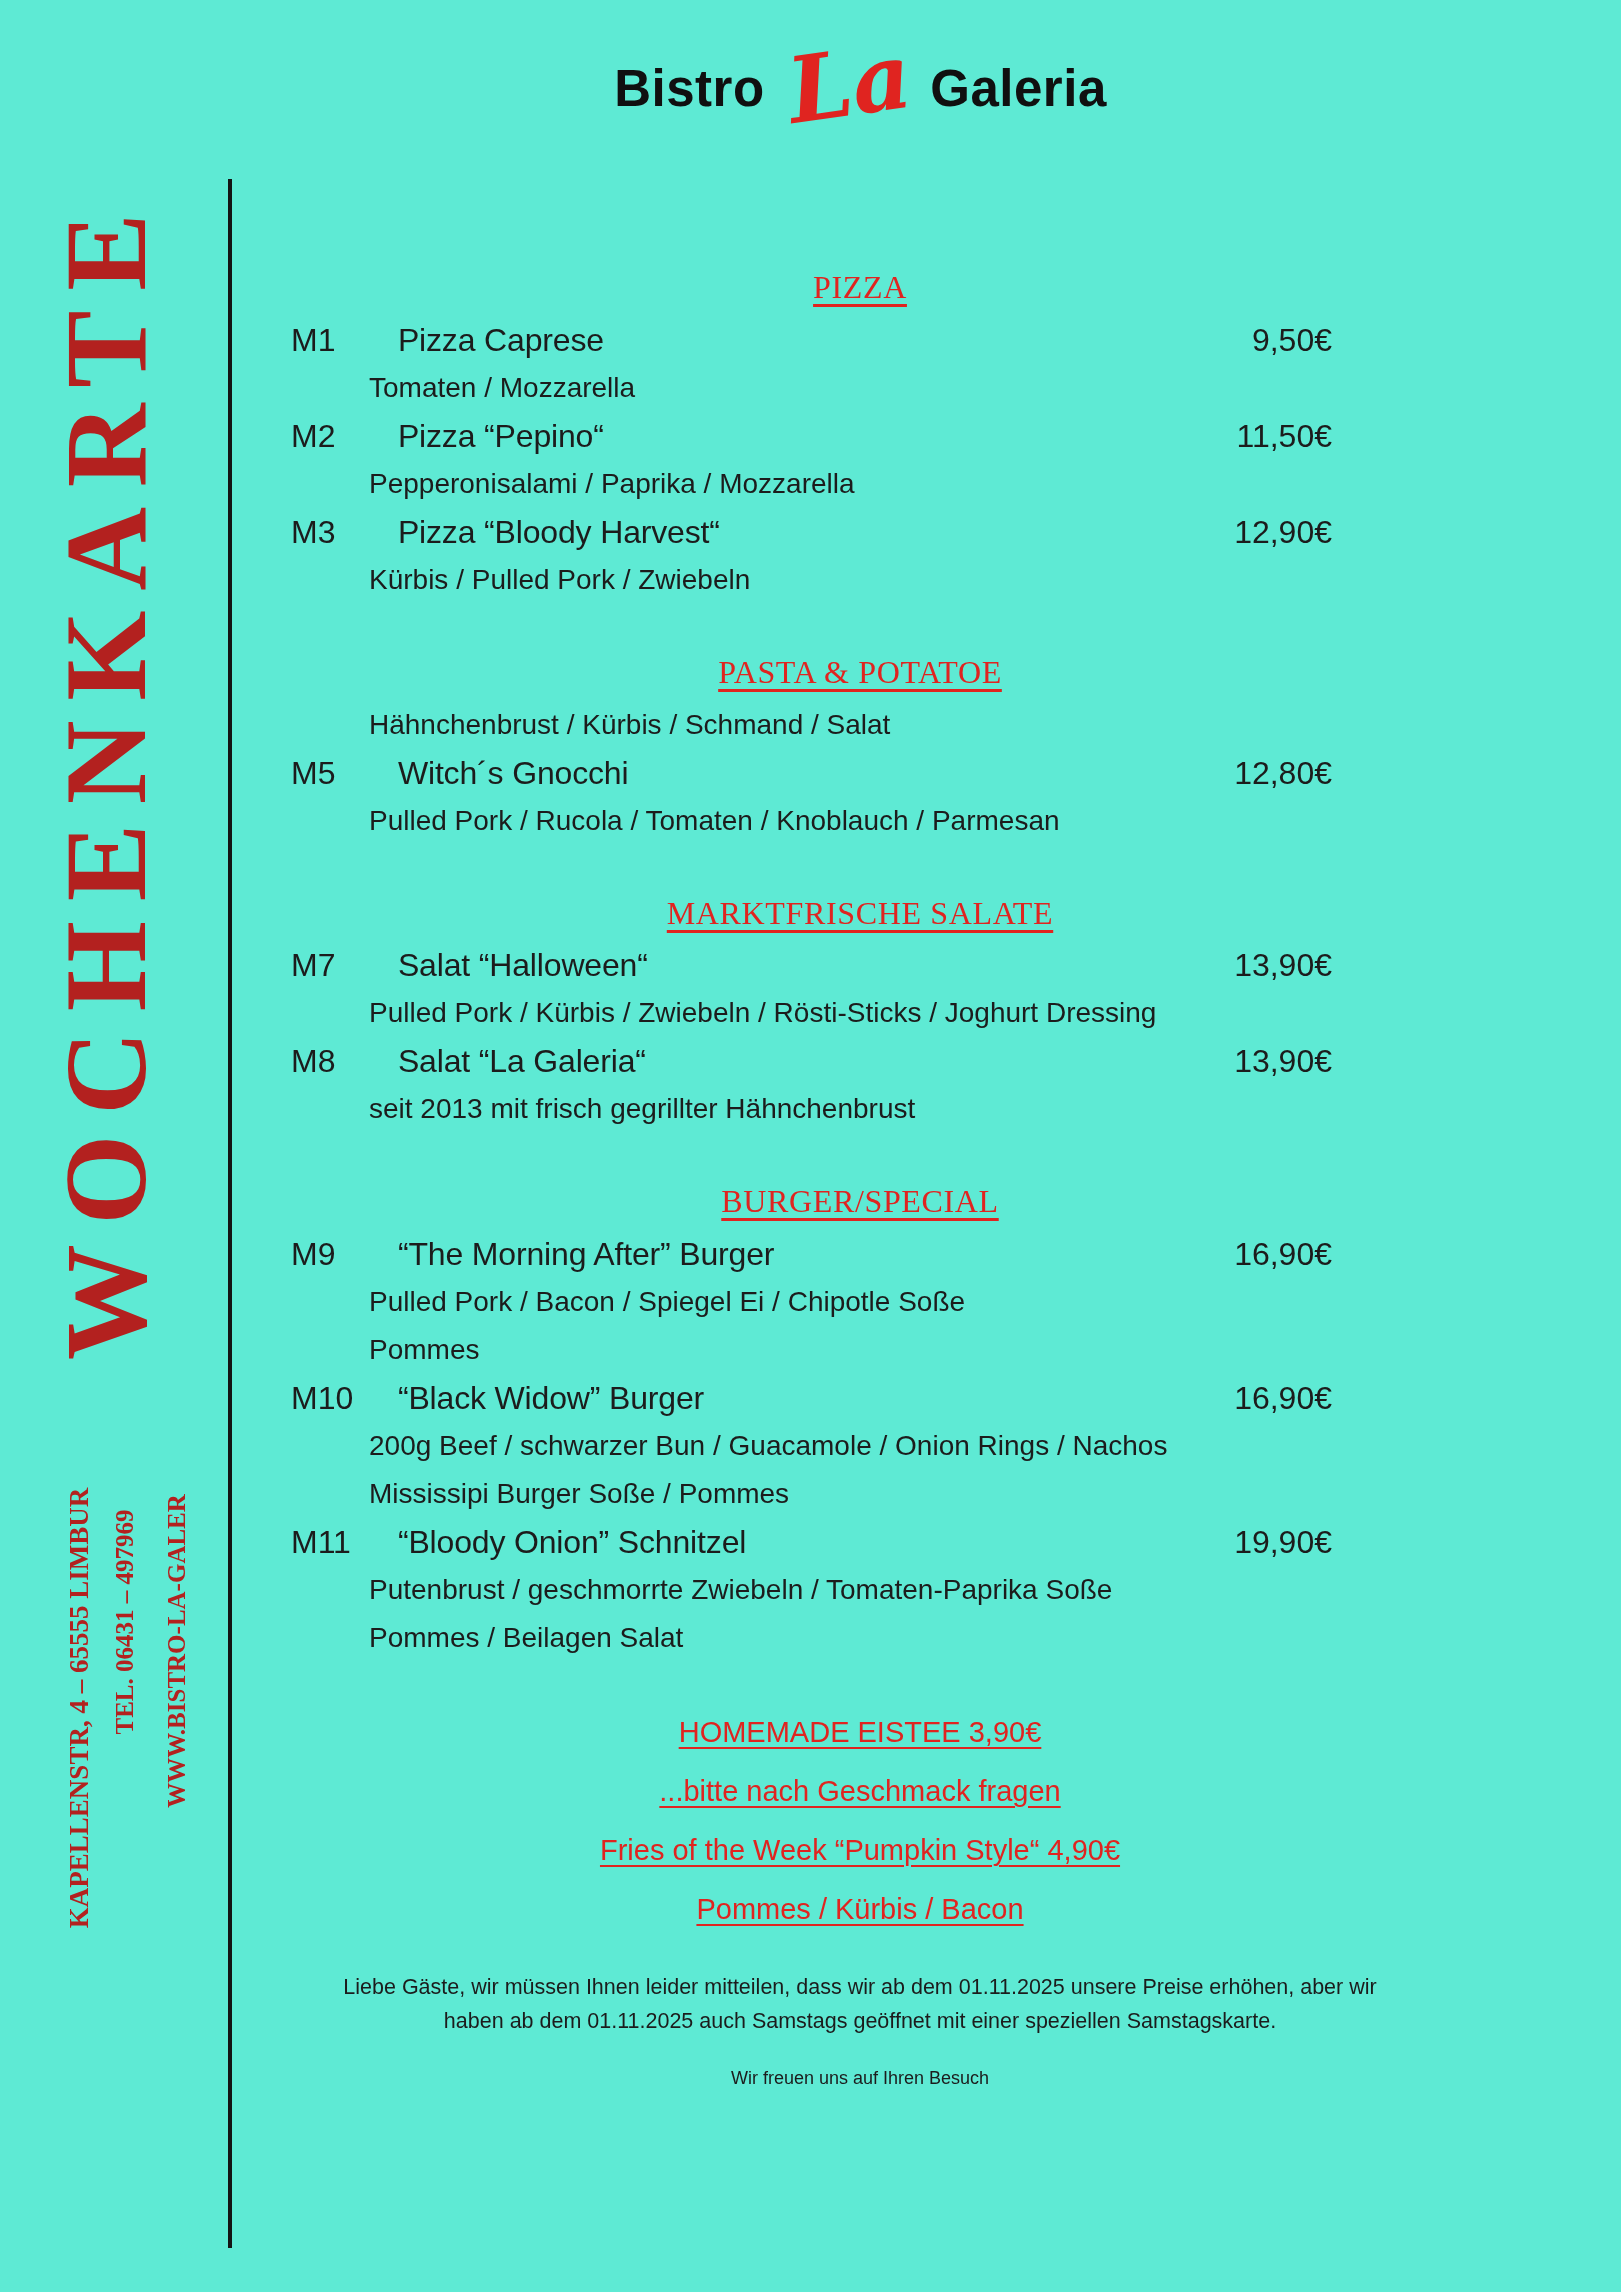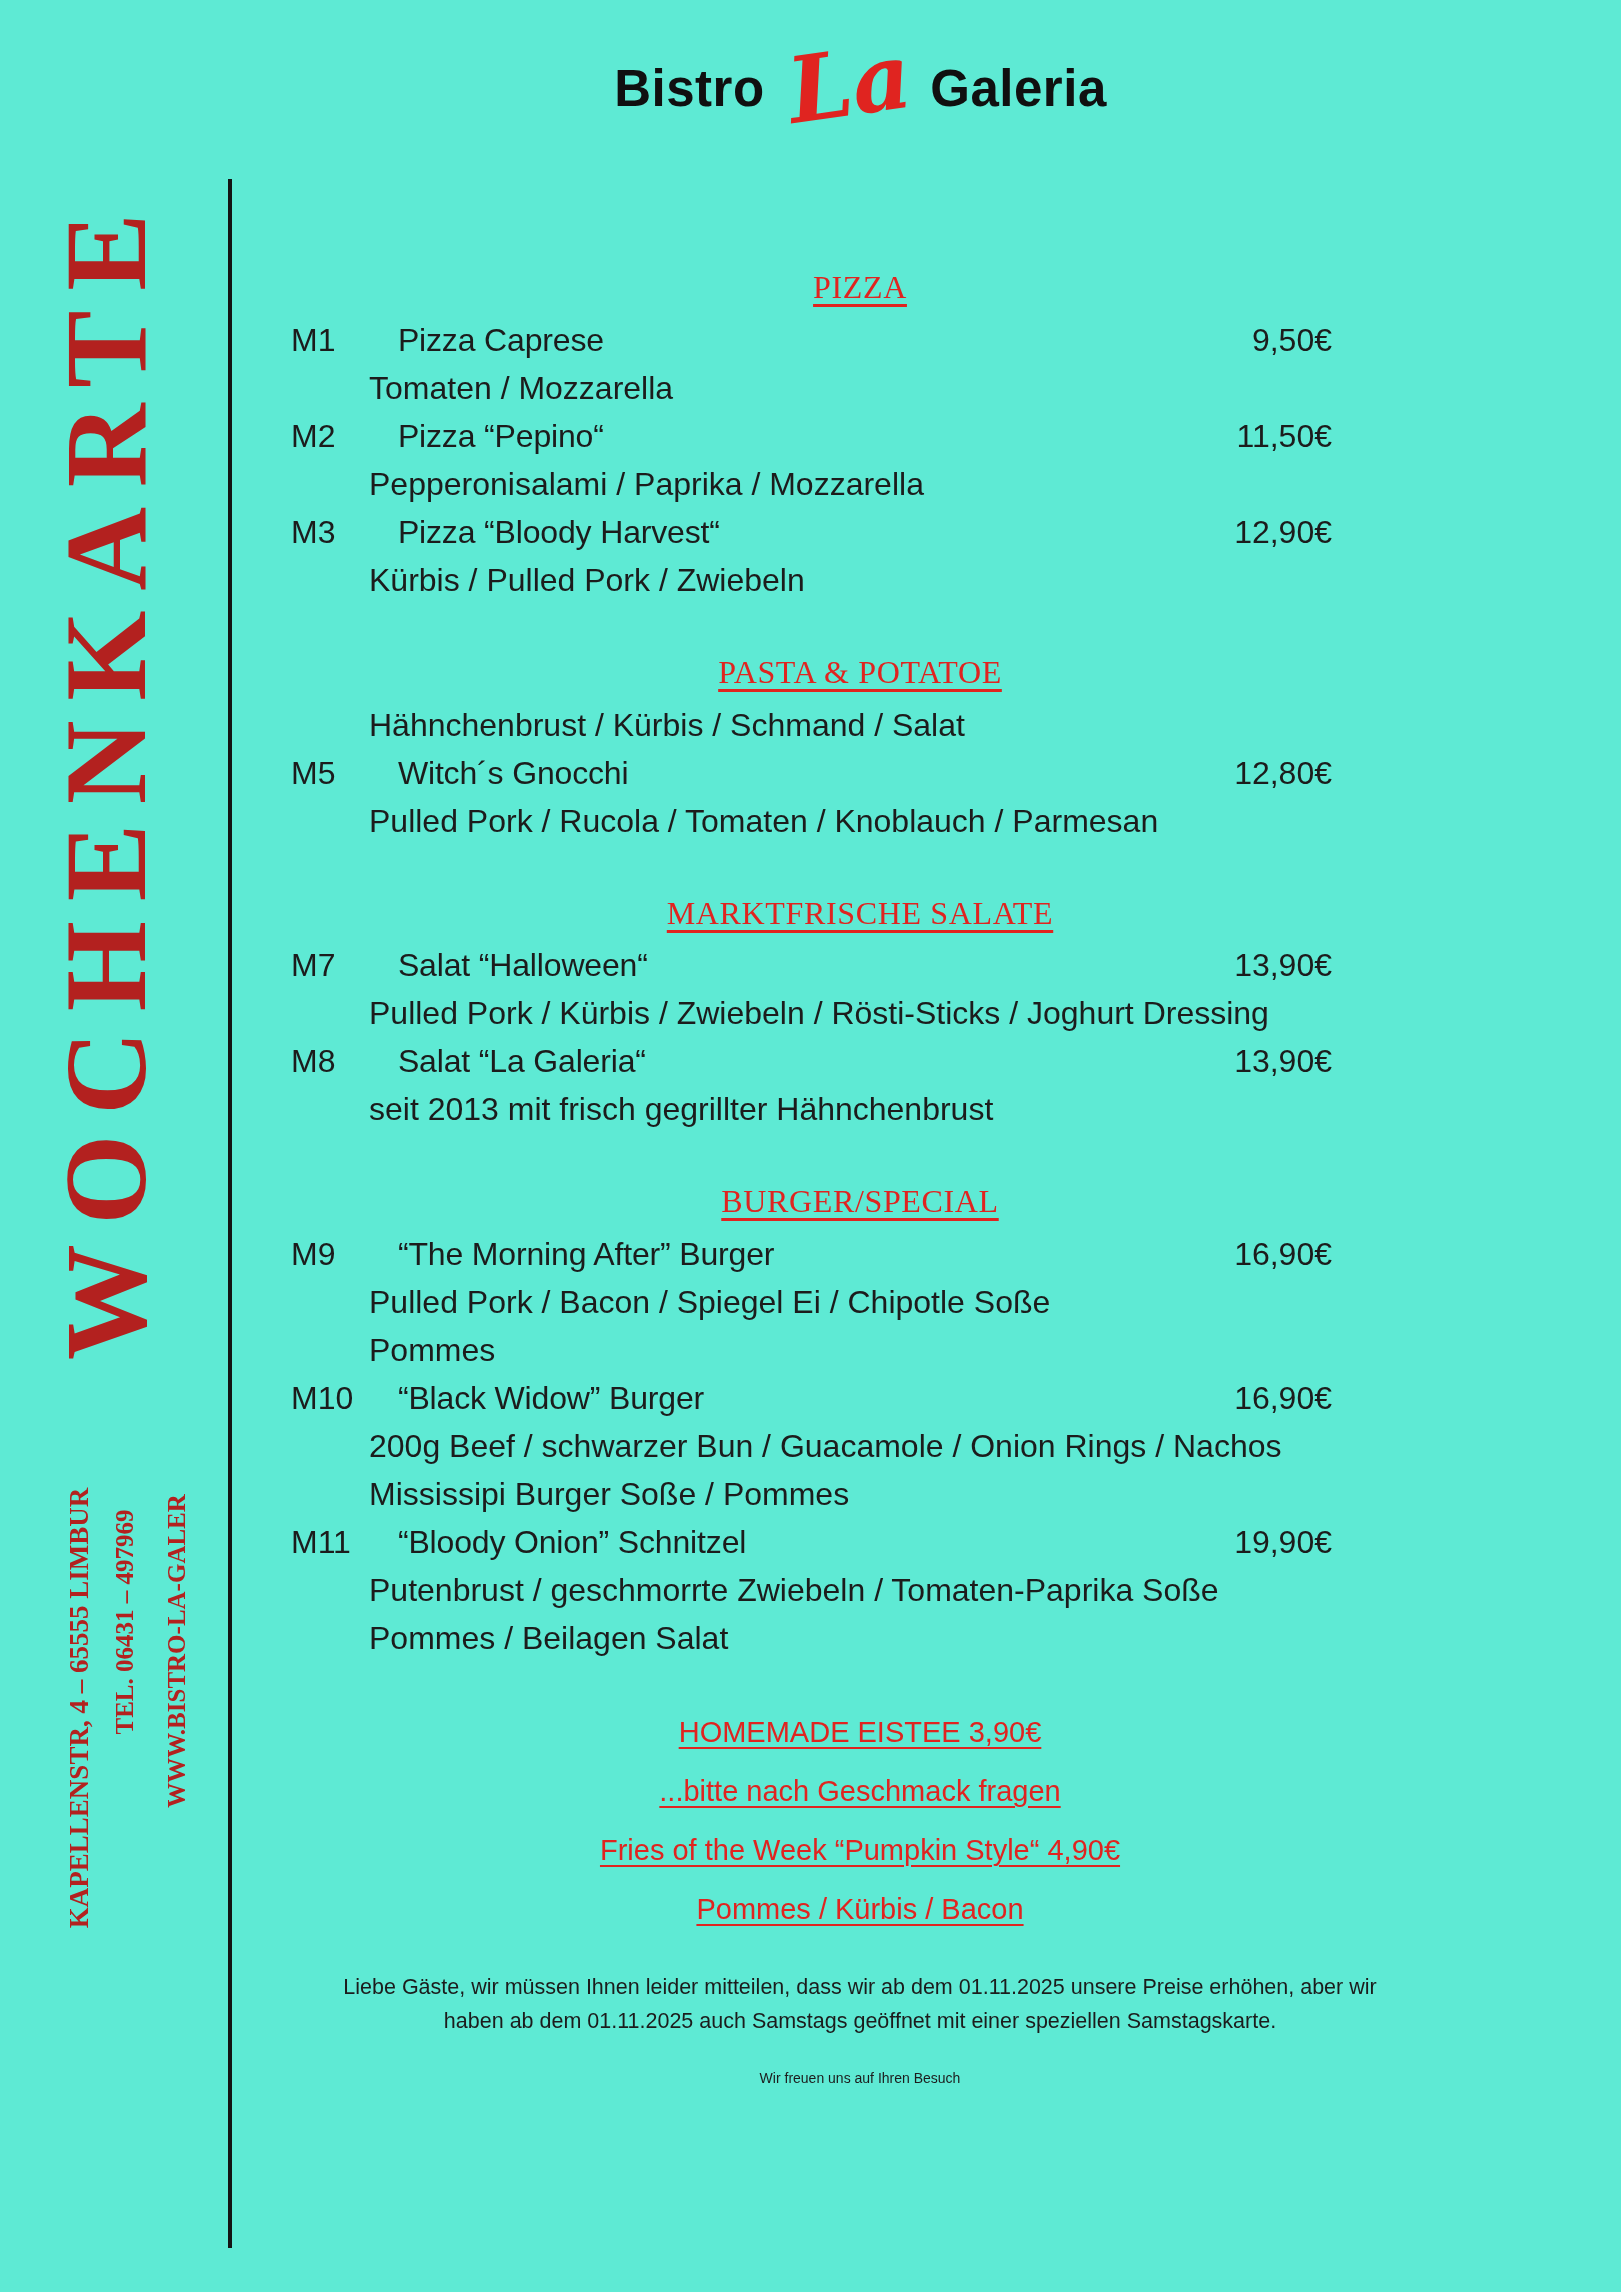--- a/index.html
+++ b/index.html
@@ -37,31 +37,31 @@
     margin:0 0 1.8px 0; color:var(--accent); letter-spacing:0.02em;
     text-decoration:underline; text-underline-offset:6.3px; text-decoration-thickness:2.7px;
   }
   .item-row { position:relative; line-height:48px; font-size:32px; color:var(--ink); }
   .item-code {
     display:inline-block; width:98px; margin-left:76px;
     text-underline-offset:5.4px; text-decoration-thickness:1.8px;
   }
   .item-name { letter-spacing:-0.005em; }
   .item-price { position:absolute; right:173px; top:0; }
-  .item-desc { margin-left:154px; line-height:48px; font-size:32px; color:var(--ink); }
+  .item-desc { margin-left:154px; line-height:48px; font-size:28px; color:var(--ink); }
   
   .specials { margin-top:7.2px; }
   .special-line {
     font-size:29px; line-height:59px; color:var(--accent);
     text-decoration:underline; text-underline-offset:5.4px; text-decoration-thickness:1.8px;
   }
   
   .notice { margin-top:31px; }
   .notice-line { font-size:21.5px; line-height:34px; color:var(--ink); }
-  .closing { margin-top:27px; font-size:14px; line-height:27px; color:var(--ink); }
+  .closing { margin-top:27px; font-size:18px; line-height:27px; color:var(--ink); }
 </style>
 </head>
 <body>
 
 <div class="page">
 
   <header class="logo">
     <span class="logo-word">Bistro</span>
     <span class="logo-la">La</span>
     <span class="logo-word">Galeria</span>

